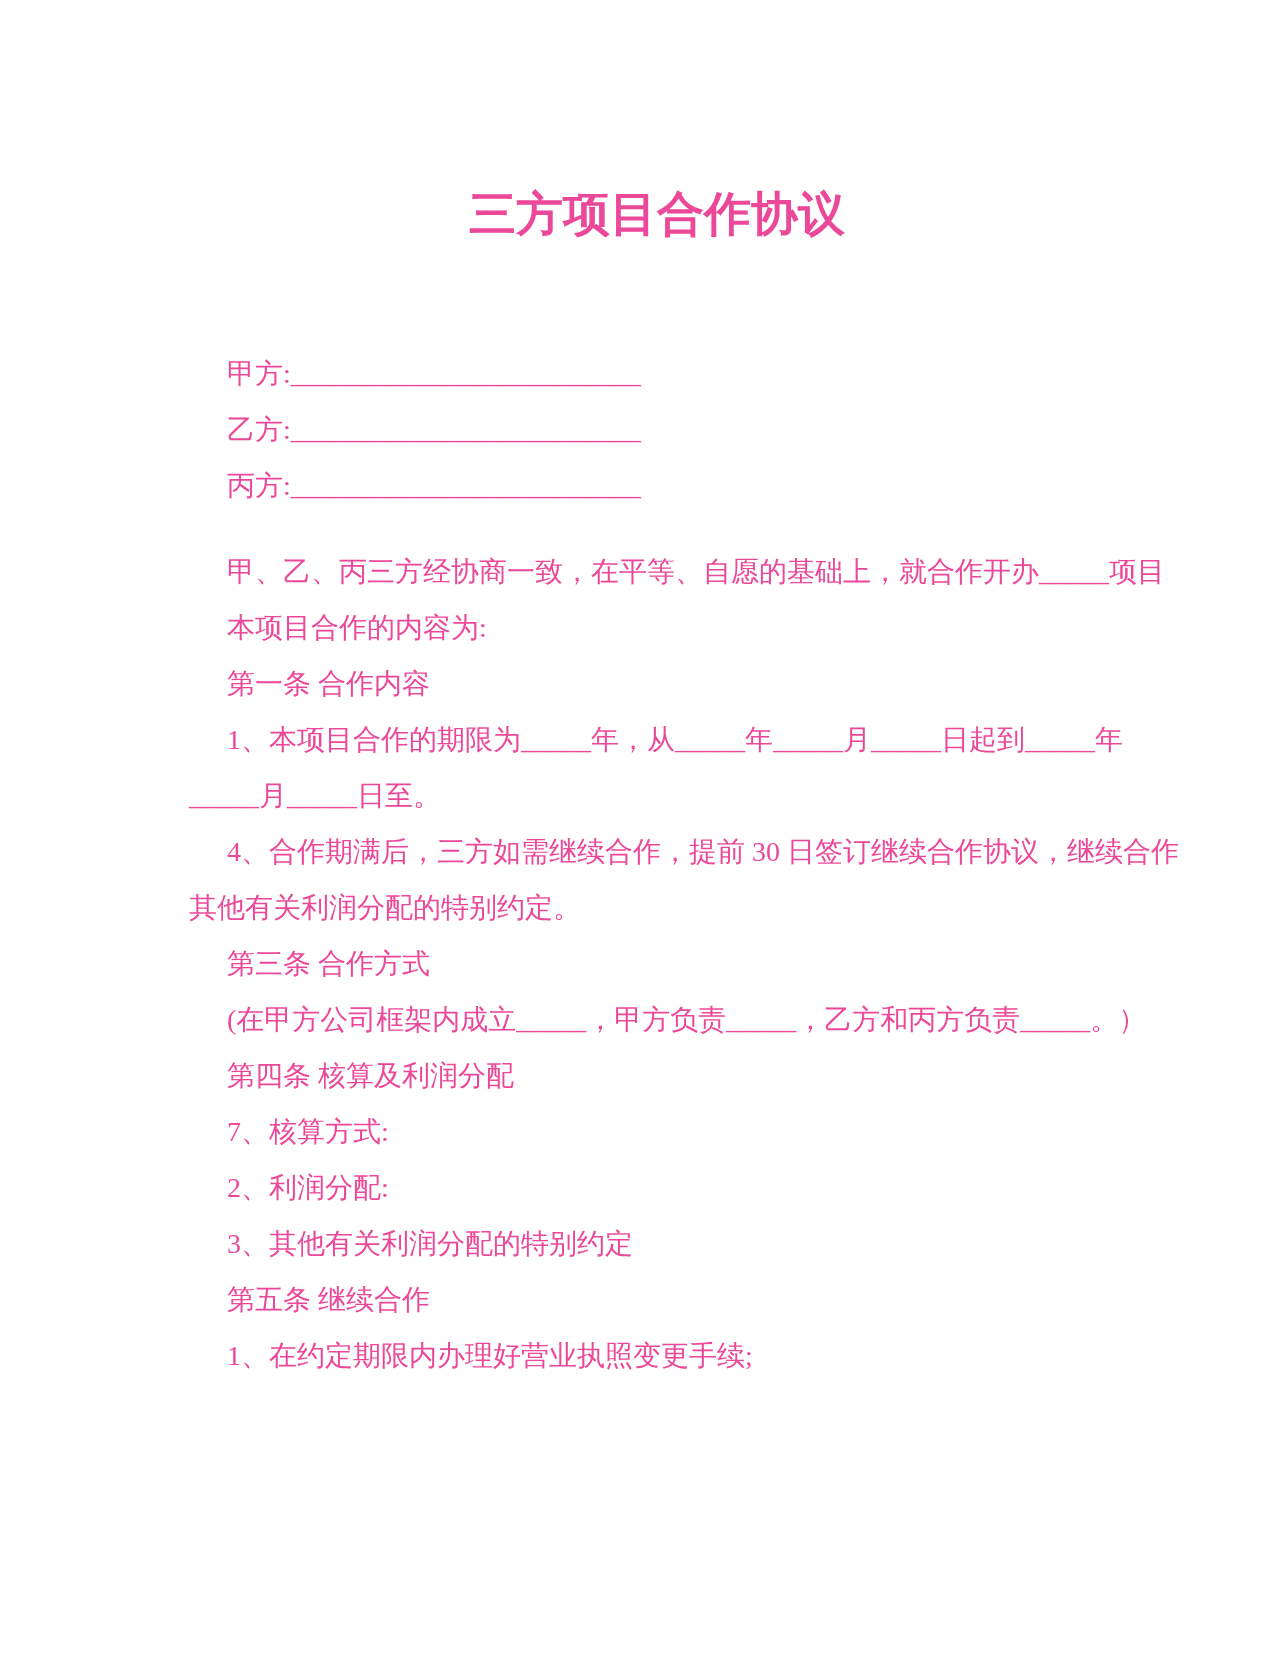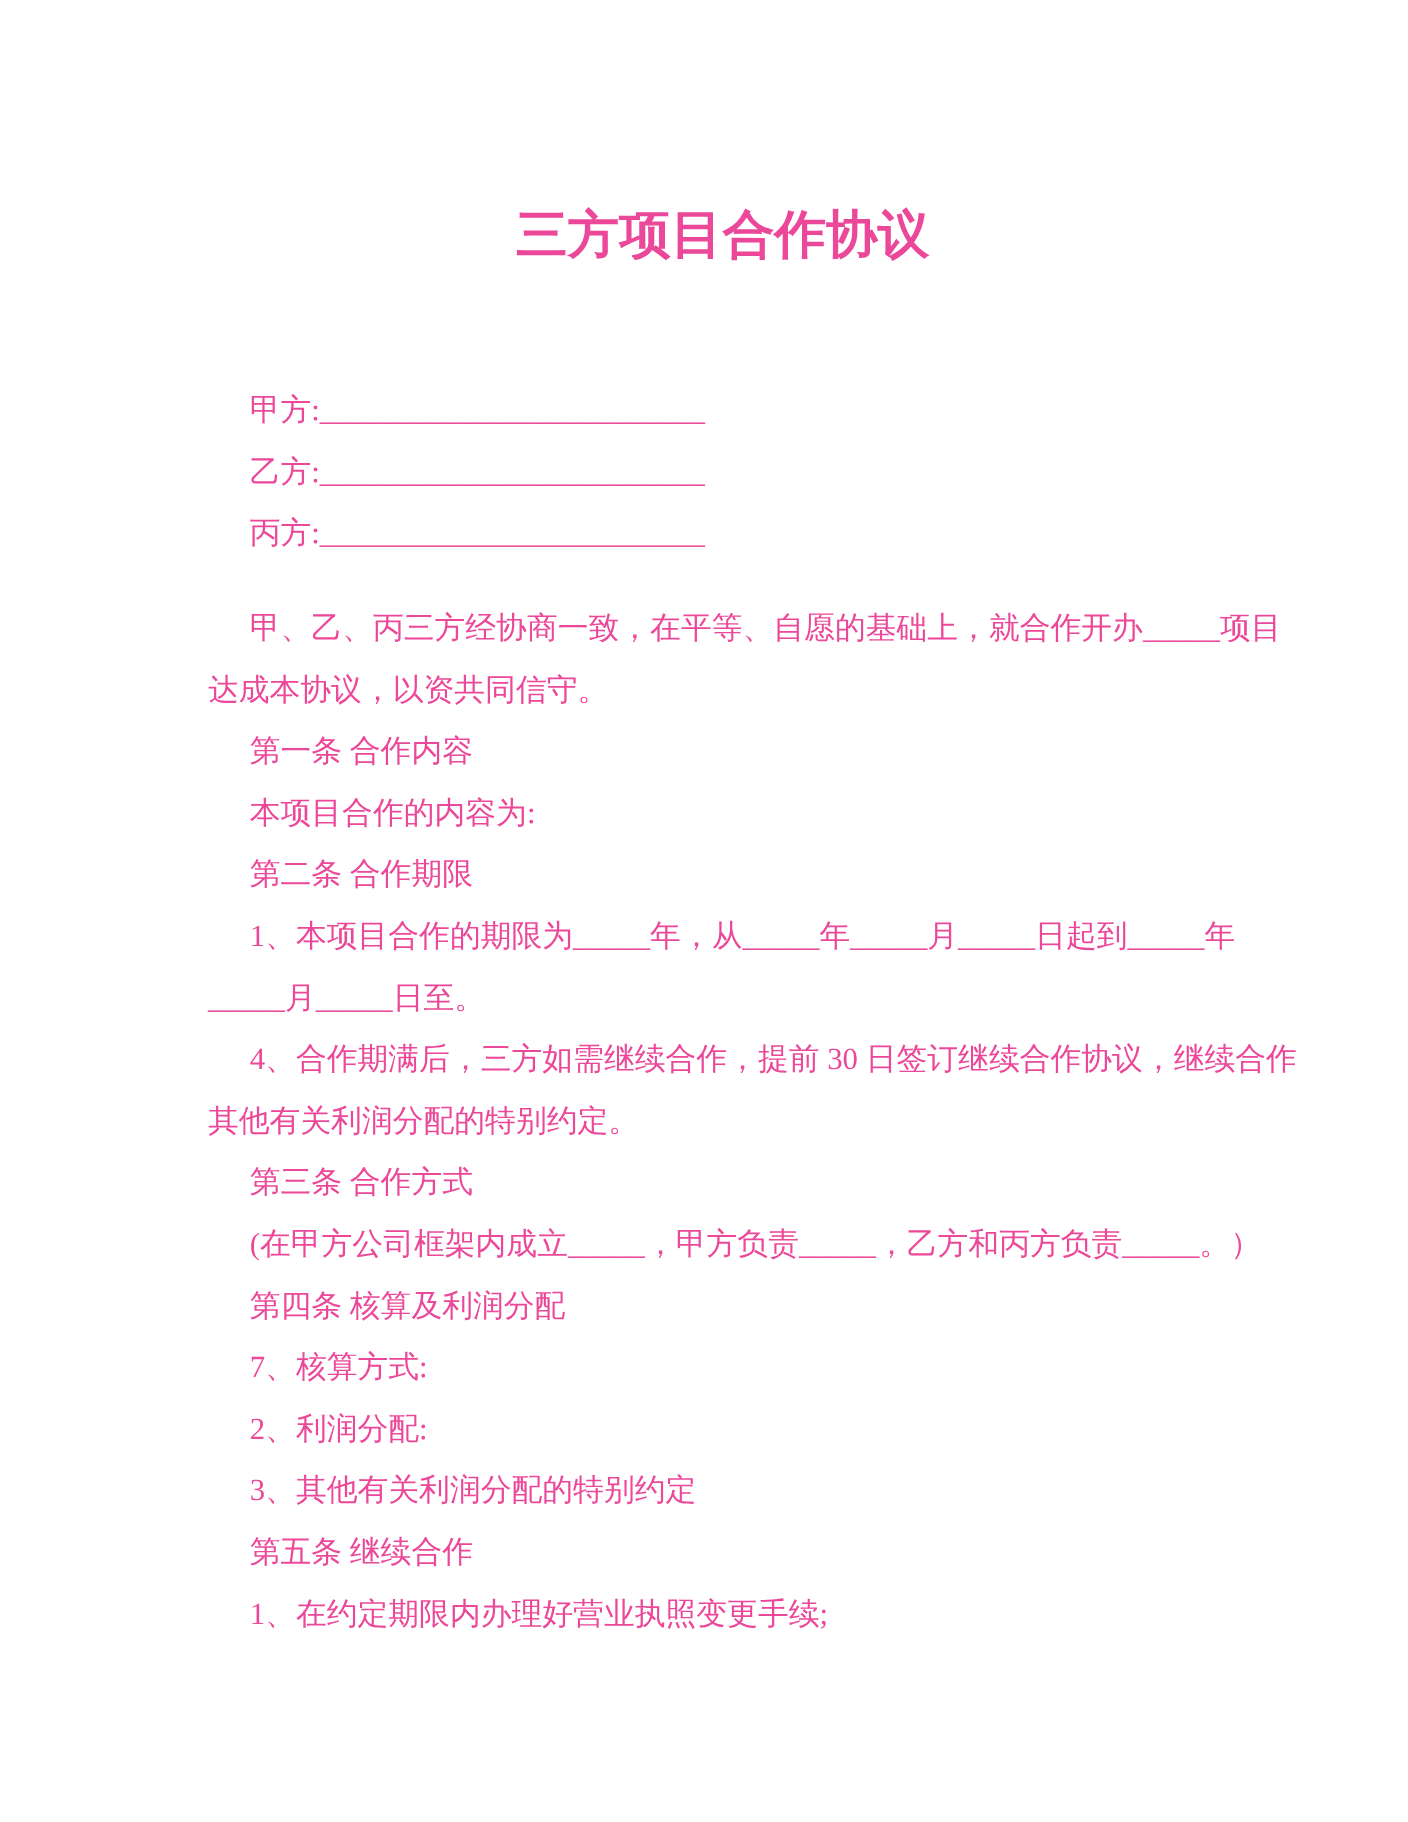--- a/index.html
+++ b/index.html
@@ -51,24 +51,22 @@
   <div class="content">
 
     <div class="parties">
       <div class="line party"><span>甲方:</span><span>_________________________</span></div>
       <div class="line party"><span>乙方:</span><span>_________________________</span></div>
       <div class="line party"><span>丙方:</span><span>_________________________</span></div>
     </div>
 
     <div class="body">
       <div class="line bodyline indent fill">甲、乙、丙三方经协商一致，在平等、自愿的基础上，就合作开办_____项目</div>
-      <div class="line bodyline">达成本协议，以资共同信守。</div>
+      <div class="line bodyline indent">本项目合作的内容为:</div>
       <div class="line bodyline indent">第一条 合作内容</div>
-      <div class="line bodyline indent">本项目合作的内容为:</div>
-      <div class="line bodyline indent">第二条 合作期限</div>
       <div class="line bodyline indent fill">1、本项目合作的期限为_____年，从_____年_____月_____日起到_____年</div>
       <div class="line bodyline">_____月_____日至。</div>
       <div class="line bodyline indent fill">4、合作期满后，三方如需继续合作，提前 30 日签订继续合作协议，继续合作</div>
       <div class="line bodyline">其他有关利润分配的特别约定。</div>
       <div class="line bodyline indent">第三条 合作方式</div>
       <div class="line bodyline indent">(在甲方公司框架内成立_____，甲方负责_____，乙方和丙方负责_____。）</div>
       <div class="line bodyline indent">第四条 核算及利润分配</div>
       <div class="line bodyline indent">7、核算方式:</div>
       <div class="line bodyline indent">2、利润分配:</div>
       <div class="line bodyline indent">3、其他有关利润分配的特别约定</div>

